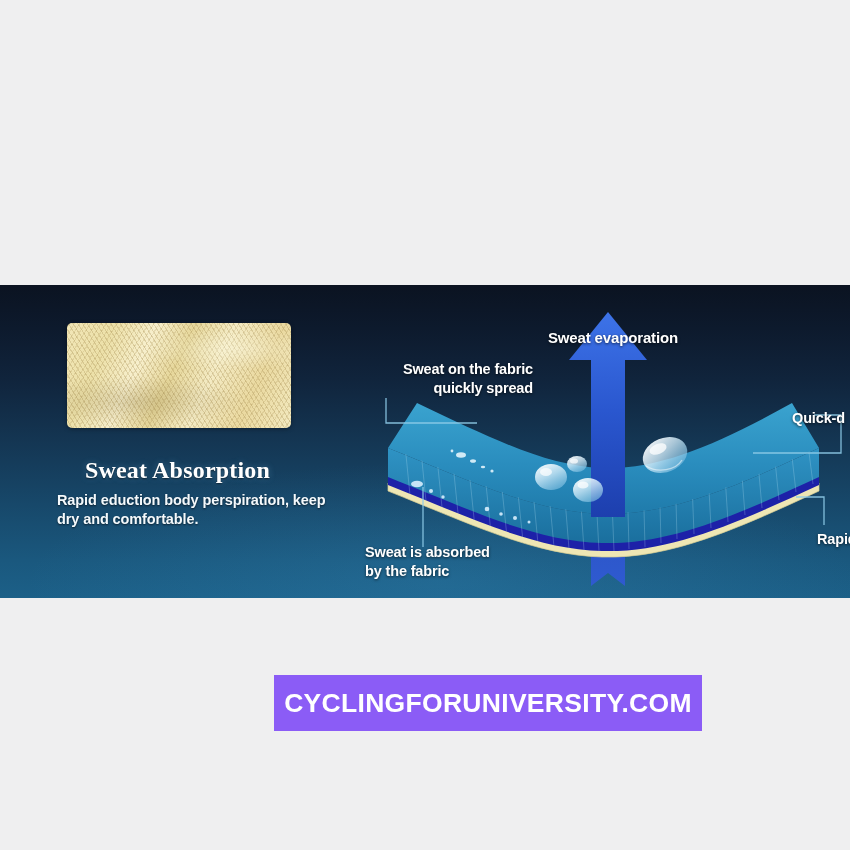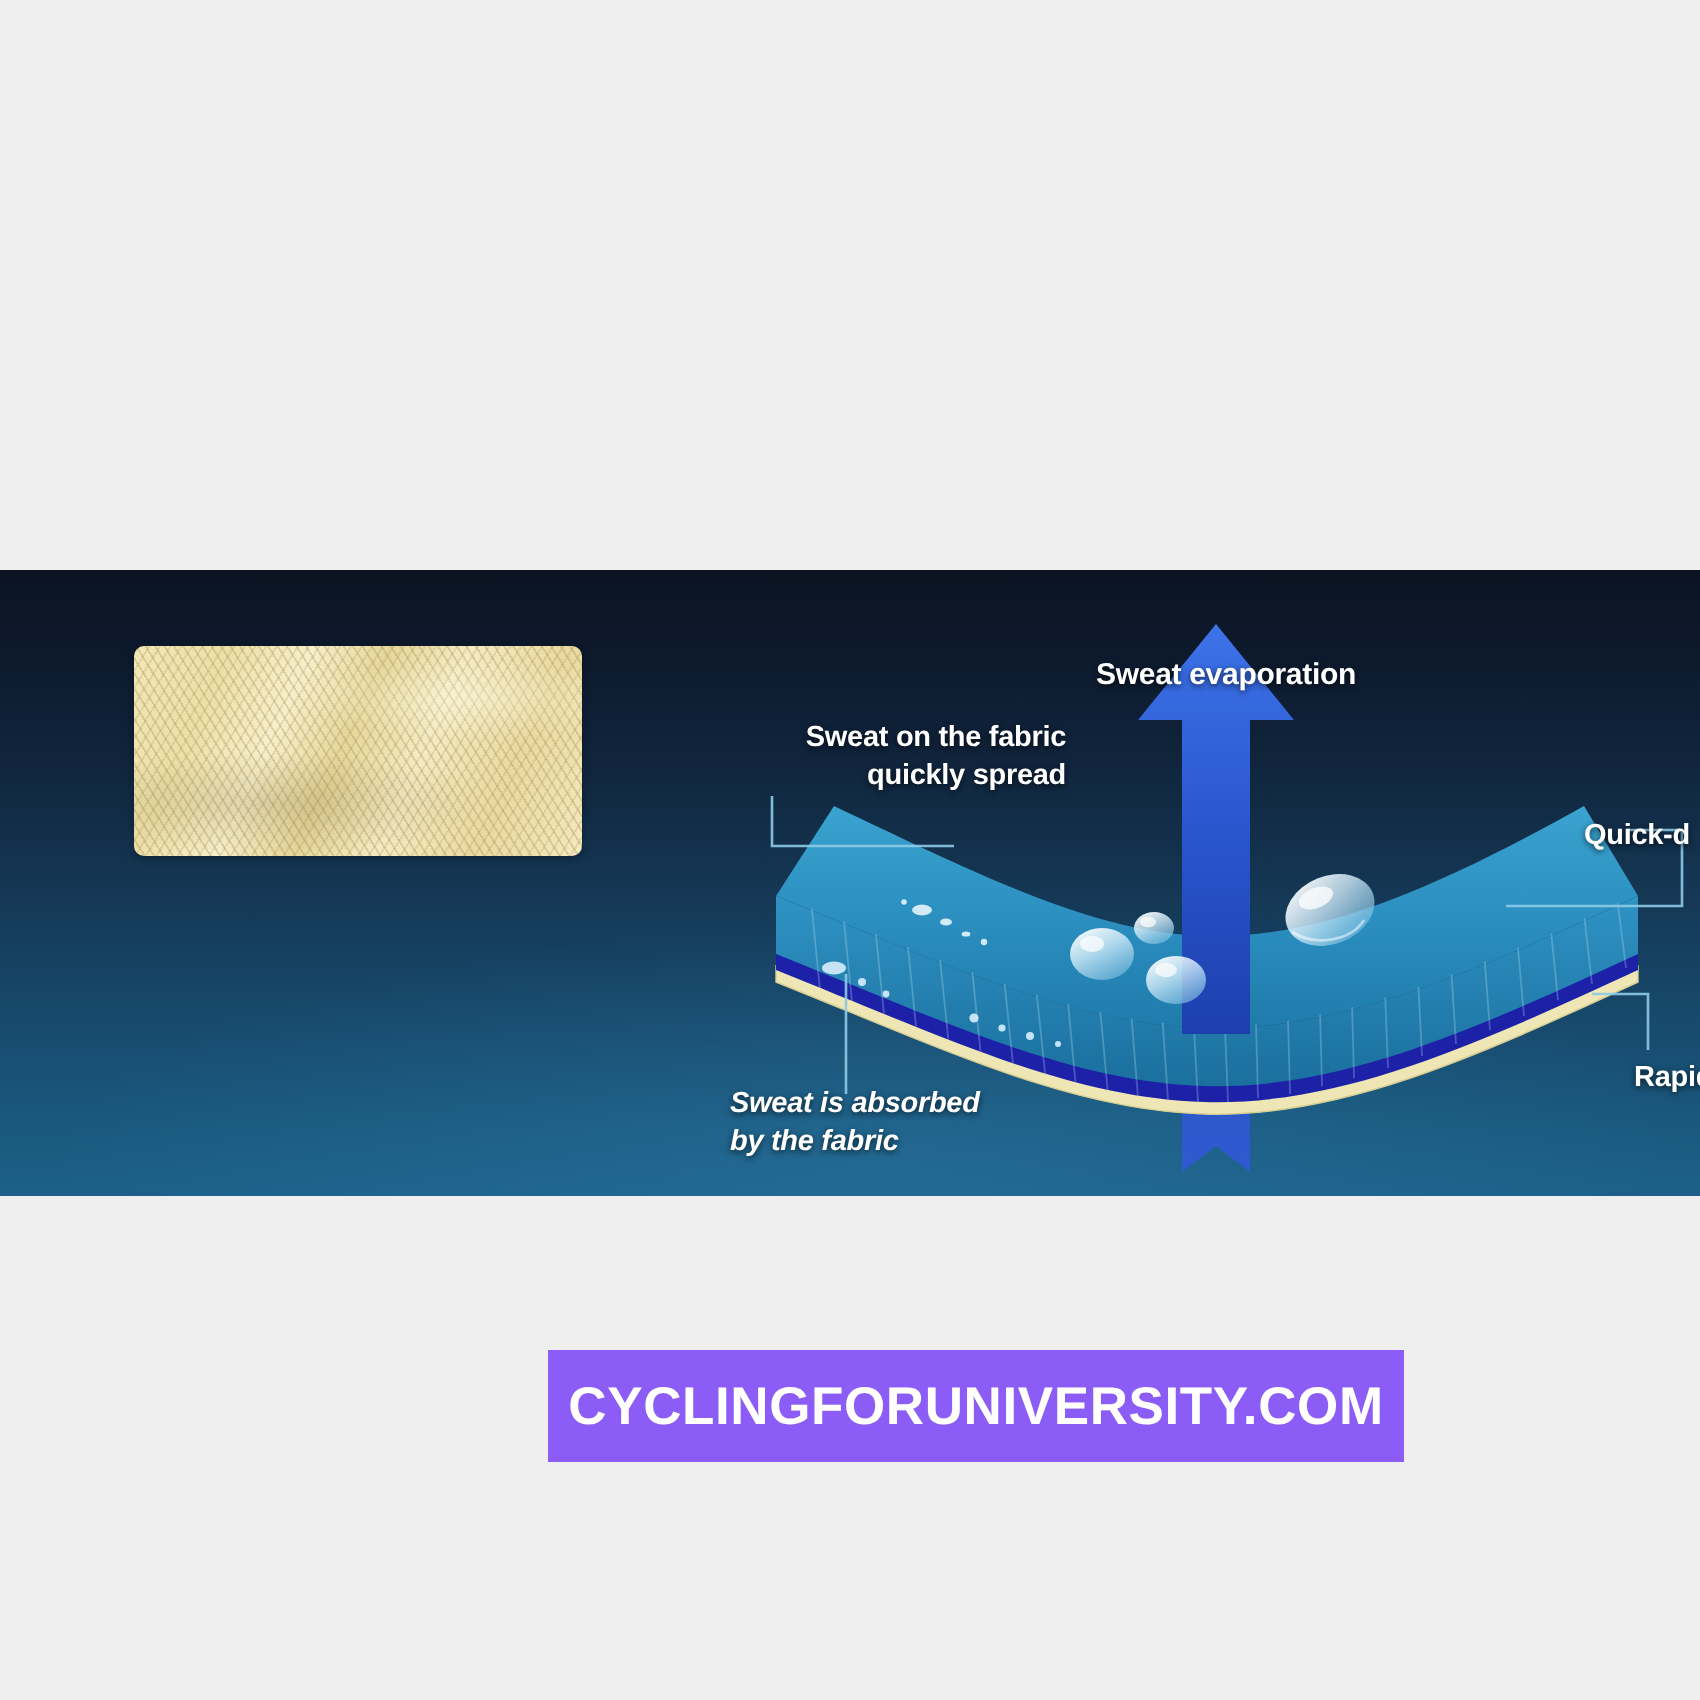--- a/index.html
+++ b/index.html
@@ -136,21 +136,21 @@
     font-family: "Liberation Sans", sans-serif;
     font-weight: bold;
     font-size: 14.5px;
     line-height: 19px;
     letter-spacing: -0.15px;
     text-shadow: 0 1px 3px rgba(0,0,0,0.65);
     white-space: pre-line;
   }
   #lbl-evap      { left: 193px; top: 18px;  font-size: 15px; margin-top: 25px; }
   #lbl-spread    { left: 8px;   top: 75px;  text-align: right; width: 170px;}
-  #lbl-absorbed  { left: 10px;  top: 258px; width: 170px; font-style: italic; }
+  #lbl-absorbed  { left: 10px;  top: 258px; width: 170px; }
   #lbl-quickdry  { left: 437px; top: 124px; white-space: nowrap; }
   #lbl-skin      { left: 462px; top: 245px; white-space: nowrap; }
 
   
   #watermark {
     position: absolute;
     left: 274px;
     top: 675px;
     width: 428px;
     height: 56px;
@@ -170,20 +170,23 @@
 </style>
 </head>
 <body>
 
 <div id="banner">
   <div id="banner-inner">
     <div class="vignette"></div>
 
     <div id="left-panel">
       <div id="fabric-photo"></div>
+      <div id="left-heading">Sweat Absorption</div>
+      <div id="left-sub">Rapid eduction body perspiration,
+keep dry and comfortable.</div>
     </div>
 
     <div id="diagram">
 
       <svg width="495" height="313" viewBox="0 0 495 313">
         <defs>
           <linearGradient id="gTop" x1="0" y1="0" x2="0" y2="1">
             <stop offset="0%" stop-color="#3aa3cf"></stop>
             <stop offset="55%" stop-color="#2a8dbe"></stop>
             <stop offset="100%" stop-color="#1f7bab"></stop>

